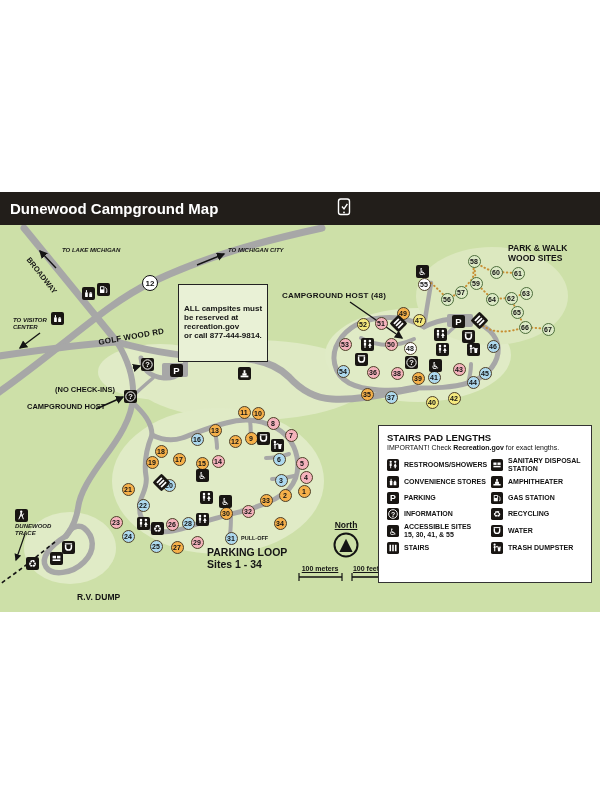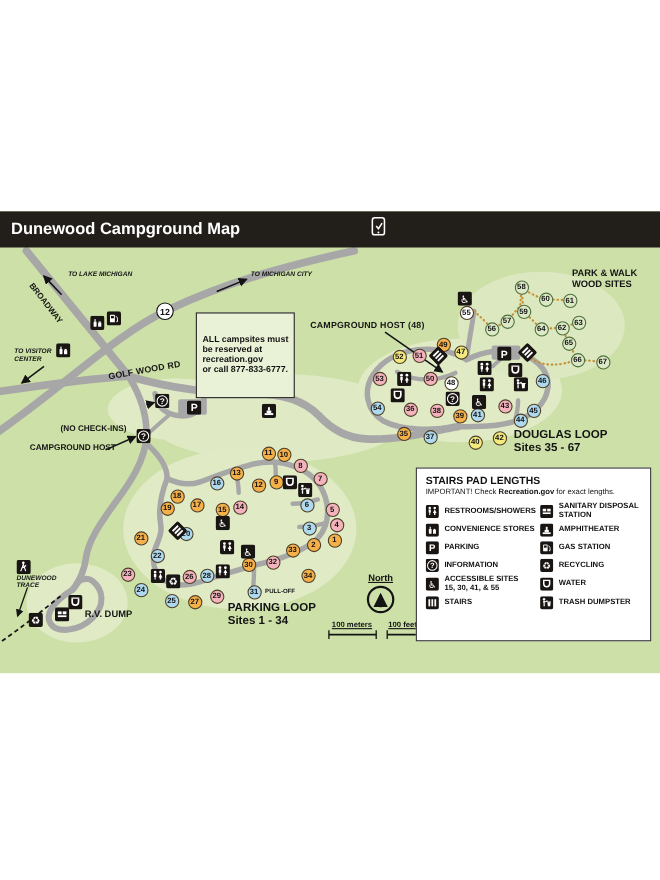--- a/index.html
+++ b/index.html
@@ -393,48 +393,44 @@
           <div>TO VISITOR</div>
           <div>CENTER</div>
         </div>
         <div class="map-label t8" style="left: 98px; top: 147px; transform: rotate(-10deg);">
           <div>GOLF WOOD RD</div>
         </div>
         <div class="map-label note-box" style="left: 178px; top: 92px;">
           <div>ALL campsites must</div>
           <div>be reserved at</div>
           <div>recreation.gov</div>
-          <div>or call 877-833-6777.</div>
+          <div>or call 877-444-9814.</div>
         </div>
         <div class="map-label t8" style="left: 282px; top: 100px;">
           <div>CAMPGROUND HOST (48)</div>
         </div>
-        <div class="map-label t85" style="left: 508px; top: 52px; margin-left: 12px;">
+        <div class="map-label t85" style="left: 508px; top: 52px;">
           <div>PARK &amp; WALK</div>
           <div>WOOD SITES</div>
-        </div>
-        <div class="map-label t10" style="left: 467px; top: 198px;">
-          <div>DOUGLAS LOOP</div>
-          <div>Sites 35 - 67</div>
         </div>
         <div class="map-label t10" style="left: 207px; top: 355px;">
           <div>PARKING LOOP</div>
           <div>Sites 1 - 34</div>
         </div>
         <div class="map-label t75" style="left: 55px; top: 194px;">
           <div>(NO CHECK-INS)</div>
         </div>
         <div class="map-label t75" style="left: 27px; top: 211px;">
           <div>CAMPGROUND HOST</div>
         </div>
         <div class="map-label t6i" style="left: 15px; top: 331px;">
           <div>DUNEWOOD</div>
           <div>TRACE</div>
         </div>
-        <div class="map-label t85" style="left: 42px; top: 362px; padding-left: 35px;">
+        <div class="map-label t85" style="left: 42px; top: 401px; padding-left: 35px;">
           <div>R.V. DUMP</div>
         </div>
         <div class="map-label t55" style="left: 241px; top: 343px;">
           <div>PULL-OFF</div>
         </div>
       </div>
 
     <div class="route-shield" style="left:142px;top:83px">12</div>
 
     <div class="map-label t85 center" style="left:346px;top:329px">North</div>

